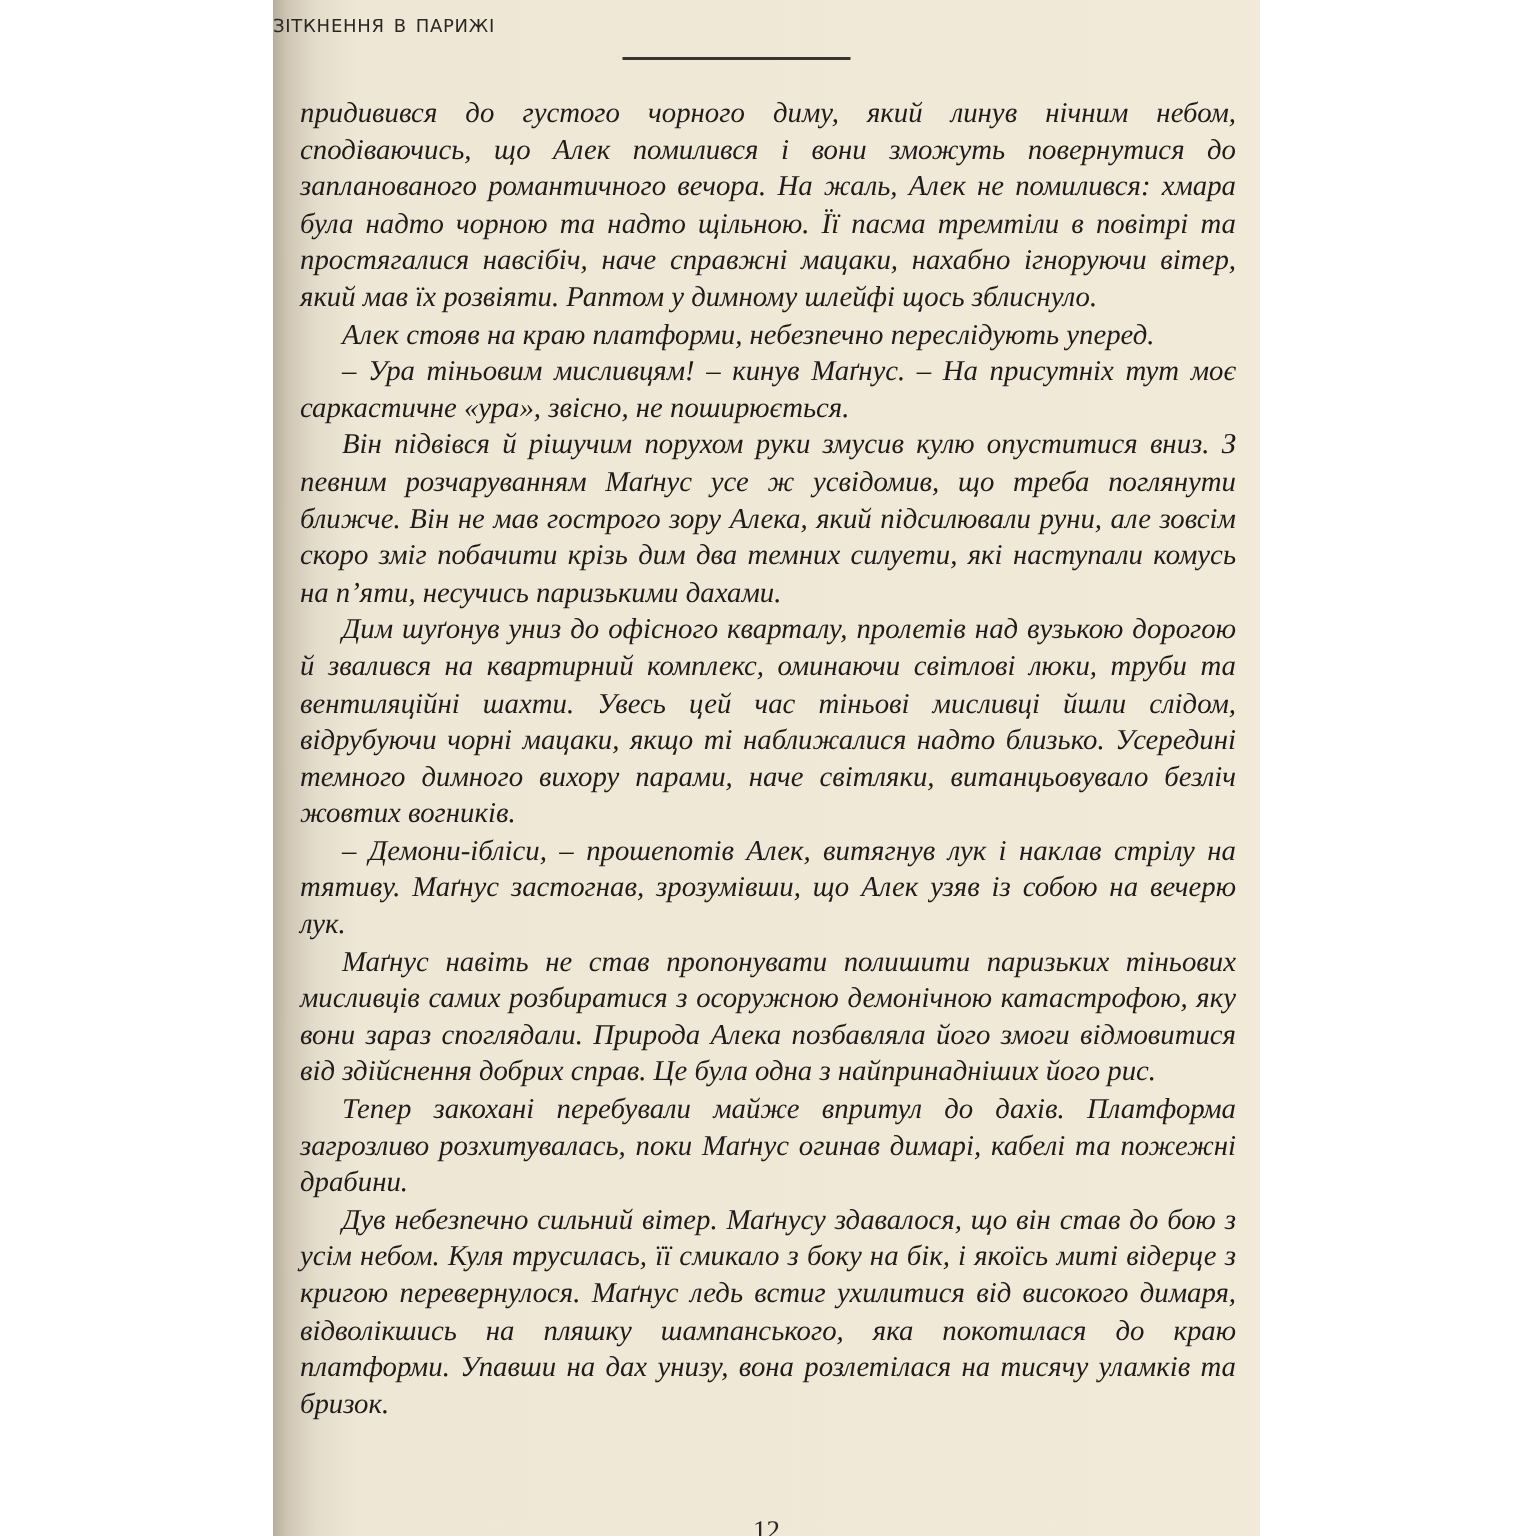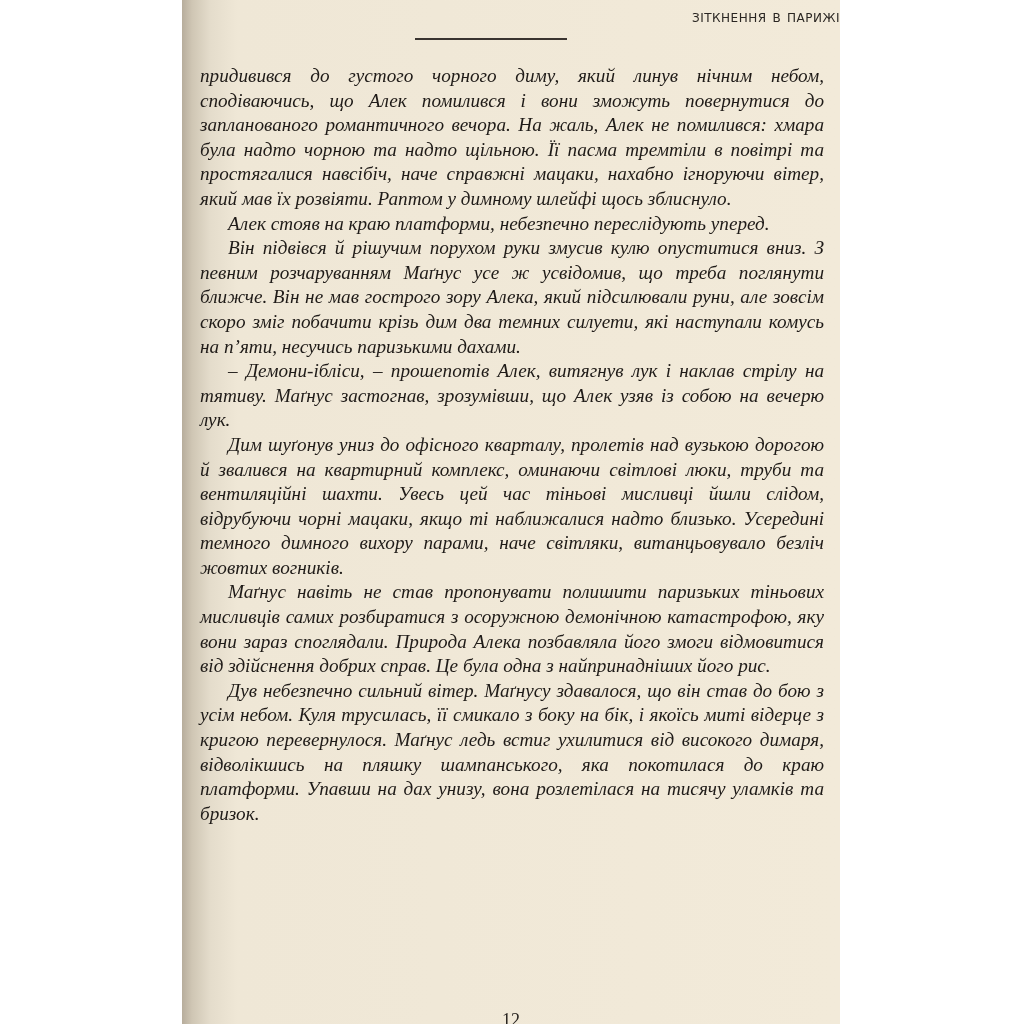--- a/index.html
+++ b/index.html
@@ -5,21 +5,21 @@
   html, body { margin: 0; padding: 0; }
   body {
     width: 1024px; height: 1024px; background: #ffffff; position: relative; overflow: hidden;
   }
   .page {
     position: absolute; left: 182px; top: 0; width: 658px; height: 1024px;
     background: linear-gradient(to right, #b7ad9c 0px, #cfc6b4 10px, #e4dccb 28px, #efe7d6 55px, #f2ead9 100%);
     overflow: hidden;
   }
   .running-head {
-    position: absolute; left: 0; right: 0; top: 6px; text-align: right;
+    position: absolute; left: 0; right: 0; top: 6px; text-align: left;
     font-family: "DejaVu Sans", sans-serif; font-size: 17px; letter-spacing: 0.5px;
     color: #2a2622; font-variant: small-caps; text-transform: lowercase;
   }
   .head-rule {
     position: absolute; left: 233px; width: 152px; top: 38px; height: 2px; background: #3a3430;
   }
   .body-text {
     position: absolute; left: 18px; top: 64px; width: 624px;
     font-family: "Liberation Serif", serif; font-size: 19.2px; line-height: 24.6px;
     color: #1f1b18; text-align: justify; text-align-last: left;
@@ -34,21 +34,23 @@
 </head>
 <body>
 
 <div class="page">
   <div class="running-head">Зіткнення в Парижі</div>
   <div class="head-rule"></div>
 
   <div class="body-text">
     <p class="first">придивився до густого чорного диму, який линув нічним небом, сподіваючись, що Алек помилився і вони зможуть повернутися до запланованого романтичного вечора. На жаль, Алек не помилився: хмара була надто чорною та надто щільною. Її пасма тремтіли в повітрі та простягалися навсібіч, наче справжні мацаки, нахабно ігноруючи вітер, який мав їх розвіяти. Раптом у димному шлейфі щось зблиснуло.</p>
     <p>Алек стояв на краю платформи, небезпечно переслідують уперед.</p>
+    <p>– Ура тіньовим мисливцям! – кинув Маґнус. – На присутніх тут моє саркастичне «ура», звісно, не поширюється.</p>
     <p>Він підвівся й рішучим порухом руки змусив кулю опуститися вниз. З певним розчаруванням Маґнус усе ж усвідомив, що треба поглянути ближче. Він не мав гострого зору Алека, який підсилювали руни, але зовсім скоро зміг побачити крізь дим два темних силуети, які наступали комусь на п’яти, несучись паризькими дахами.</p>
+    <p>Дим шуґонув униз до офісного кварталу, пролетів над вузькою дорогою й звалився на квартирний комплекс, оминаючи світлові люки, труби та вентиляційні шахти. Увесь цей час тіньові мисливці йшли слідом, відрубуючи чорні мацаки, якщо ті наближалися надто близько. Усередині темного димного вихору парами, наче світляки, витанцьовувало безліч жовтих вогників.</p>
     <p>– Демони-ібліси, – прошепотів Алек, витягнув лук і наклав стрілу на тятиву. Маґнус застогнав, зрозумівши, що Алек узяв із собою на вечерю лук.</p>
-    <p>Дим шуґонув униз до офісного кварталу, пролетів над вузькою дорогою й звалився на квартирний комплекс, оминаючи світлові люки, труби та вентиляційні шахти. Увесь цей час тіньові мисливці йшли слідом, відрубуючи чорні мацаки, якщо ті наближалися надто близько. Усередині темного димного вихору парами, наче світляки, витанцьовувало безліч жовтих вогників.</p>
     <p>Маґнус навіть не став пропонувати полишити паризьких тіньових мисливців самих розбиратися з осоружною демонічною катастрофою, яку вони зараз споглядали. Природа Алека позбавляла його змоги відмовитися від здійснення добрих справ. Це була одна з найпринадніших його рис.</p>
+    <p>Тепер закохані перебували майже впритул до дахів. Платформа загрозливо розхитувалась, поки Маґнус огинав димарі, кабелі та пожежні драбини.</p>
     <p>Дув небезпечно сильний вітер. Маґнусу здавалося, що він став до бою з усім небом. Куля трусилась, її смикало з боку на бік, і якоїсь миті відерце з кригою перевернулося. Маґнус ледь встиг ухилитися від високого димаря, відволікшись на пляшку шампанського, яка покотилася до краю платформи. Упавши на дах унизу, вона розлетілася на тисячу уламків та бризок.</p>
   </div>
 
   <div class="page-number">12</div>
 </div>
 
 </body></html>

